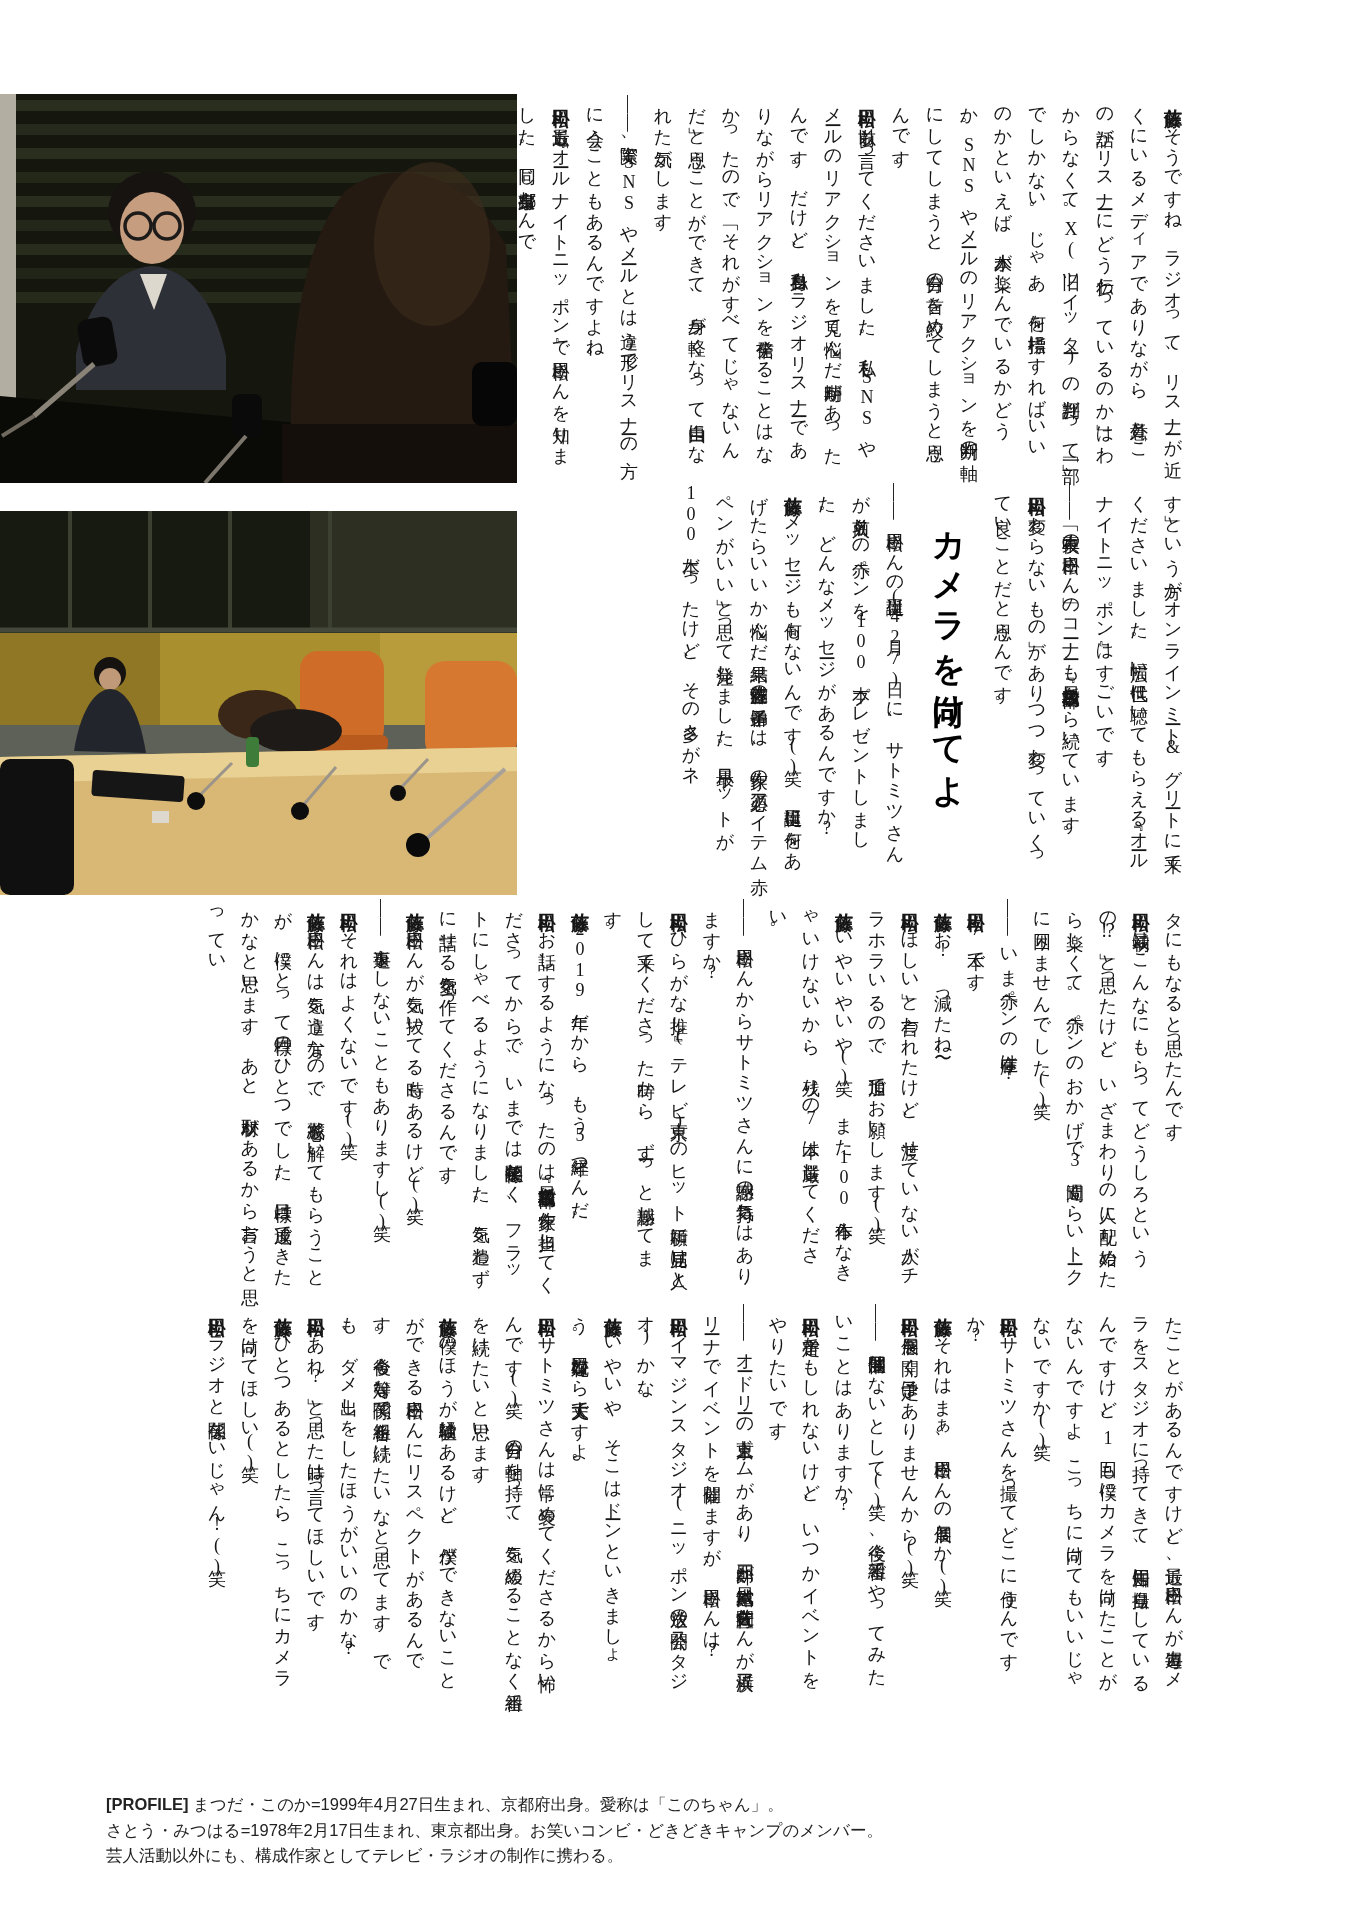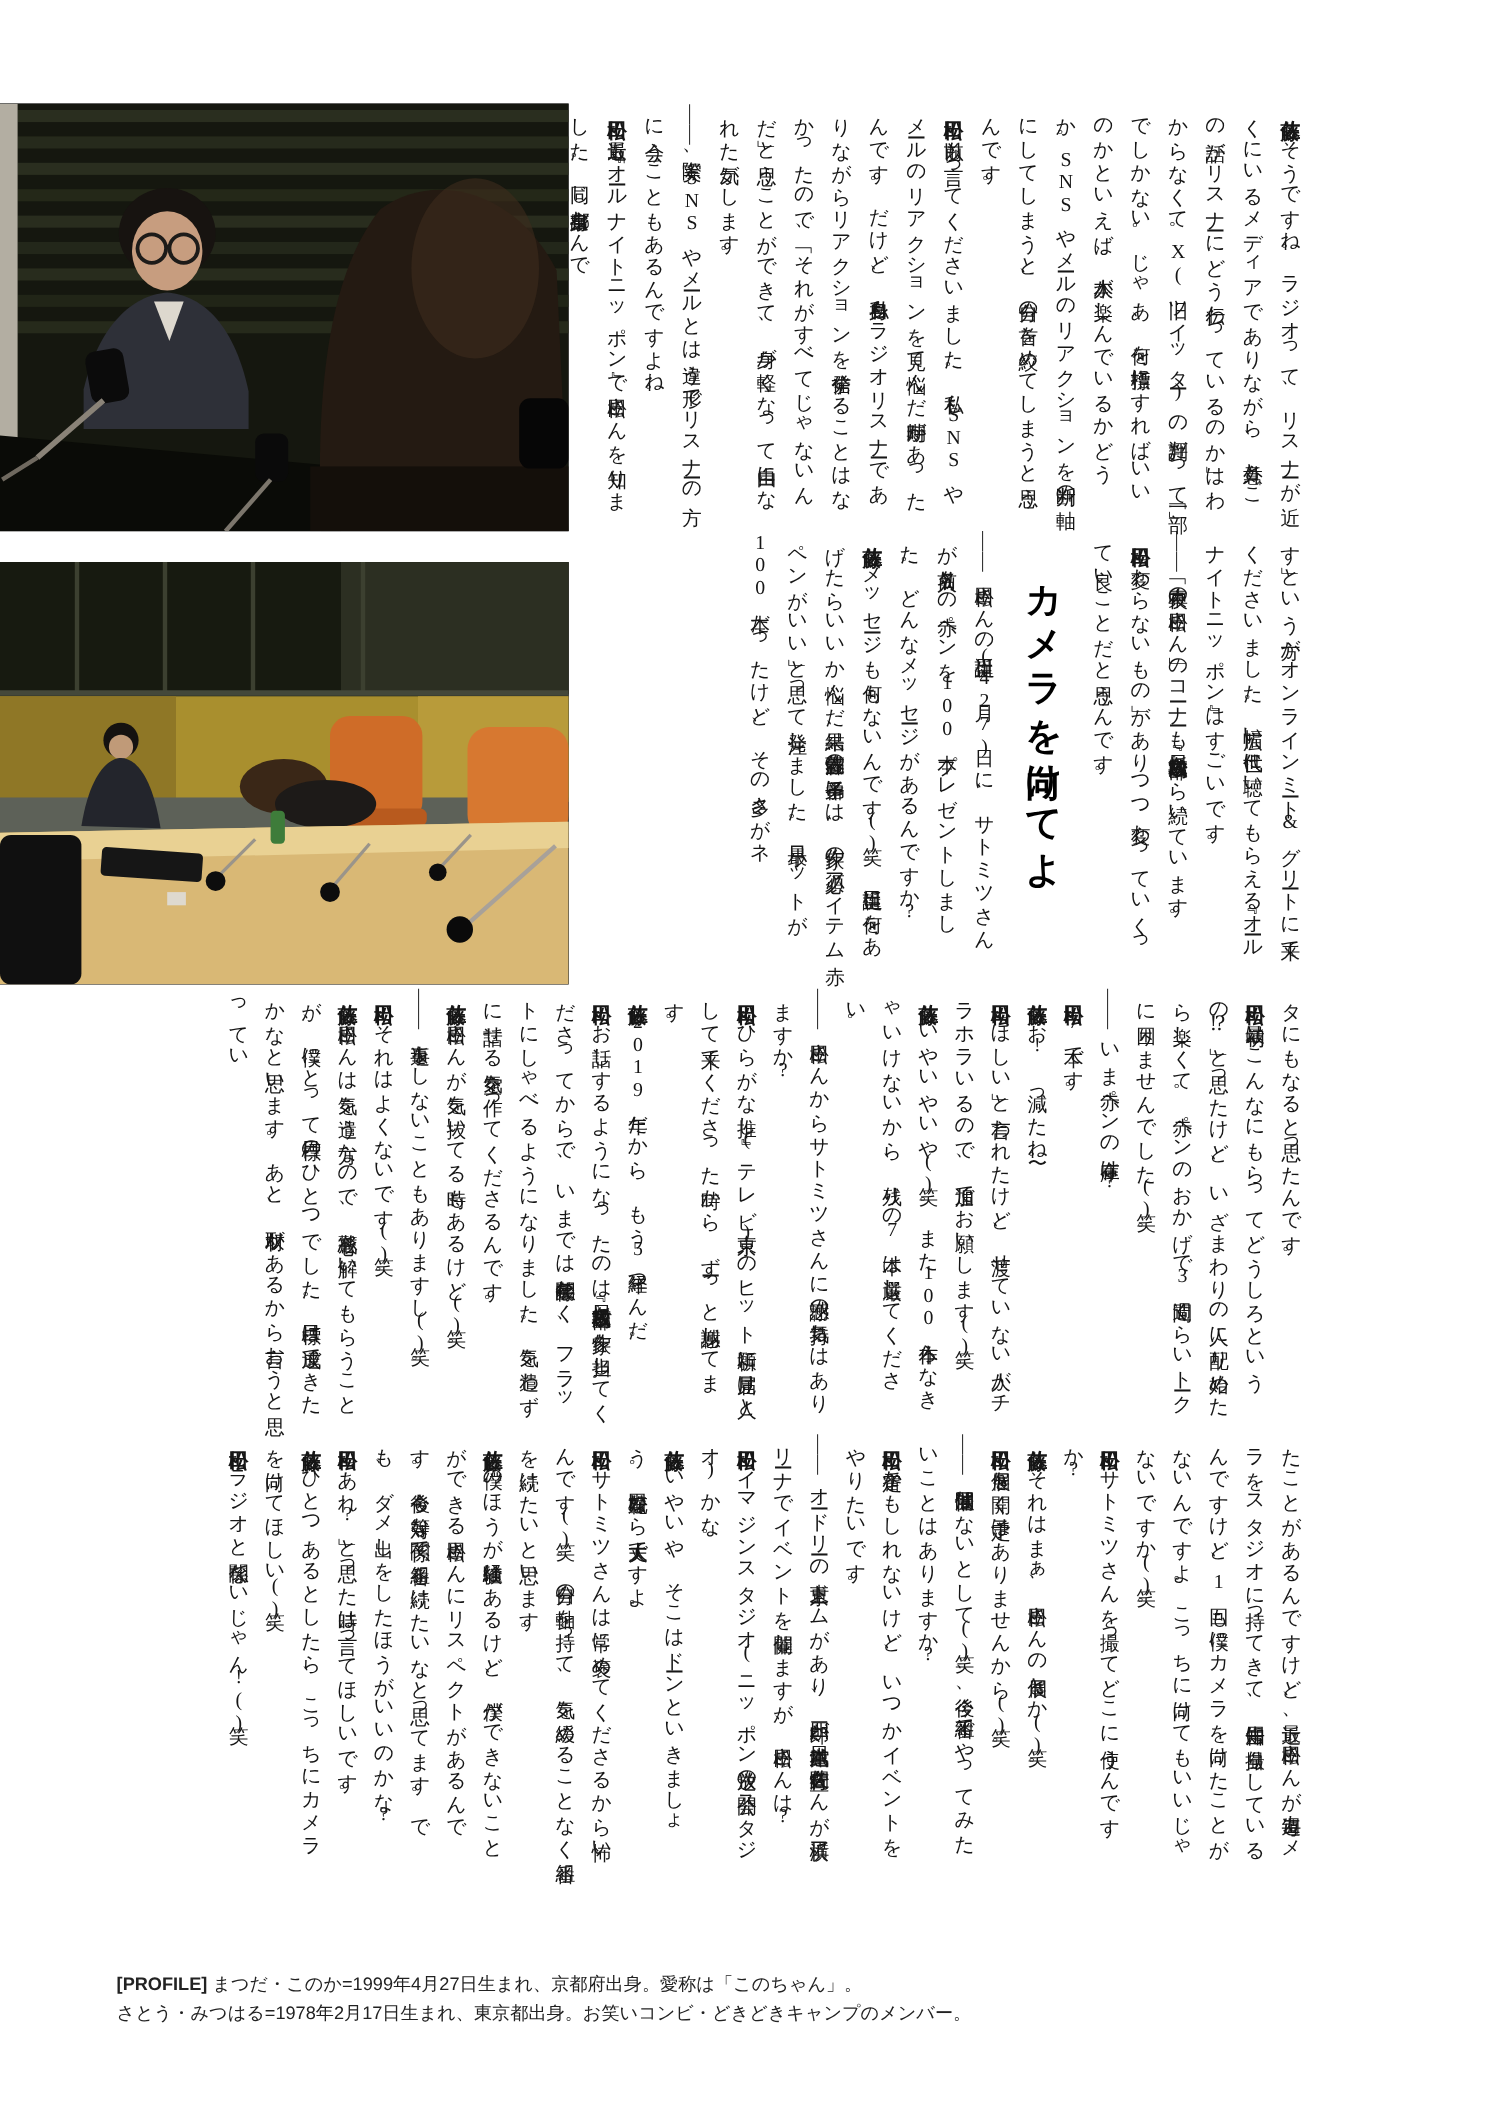--- a/index.html
+++ b/index.html
@@ -205,17 +205,18 @@
         <p><span class="spk">佐藤</span><span>　僕のほうが経験値はあるけど、僕ができないことができる松田さんにリスペクトがあるんです。今後も対等な関係で番組を続けたいなと思ってます。でも、ダメ出しをしたほうがいいのかな?</span></p>
         <p><span class="spk">松田</span><span>　「あれ?」と思った時は言ってほしいです。</span></p>
         <p><span class="spk">佐藤</span><span>　ひとつあるとしたら、こっちにカメラを向けてほしい(笑)。</span></p>
         <p><span class="spk">松田</span><span>　ラジオと関係ないじゃん!(笑)</span></p>
       </div>
   </section>
 
   <div class="profile">
     <div><span class="pf-label">[PROFILE]</span><span> まつだ・このか=1999年4月27日生まれ、京都府出身。愛称は「このちゃん」。</span></div>
     <div>さとう・みつはる=1978年2月17日生まれ、東京都出身。お笑いコンビ・どきどきキャンプのメンバー。</div>
+    <div>芸人活動以外にも、構成作家としてテレビ・ラジオの制作に携わる。</div>
   </div>
 
   <div class="pagenum">21</div>
 
 </div>
 
 </body></html>

